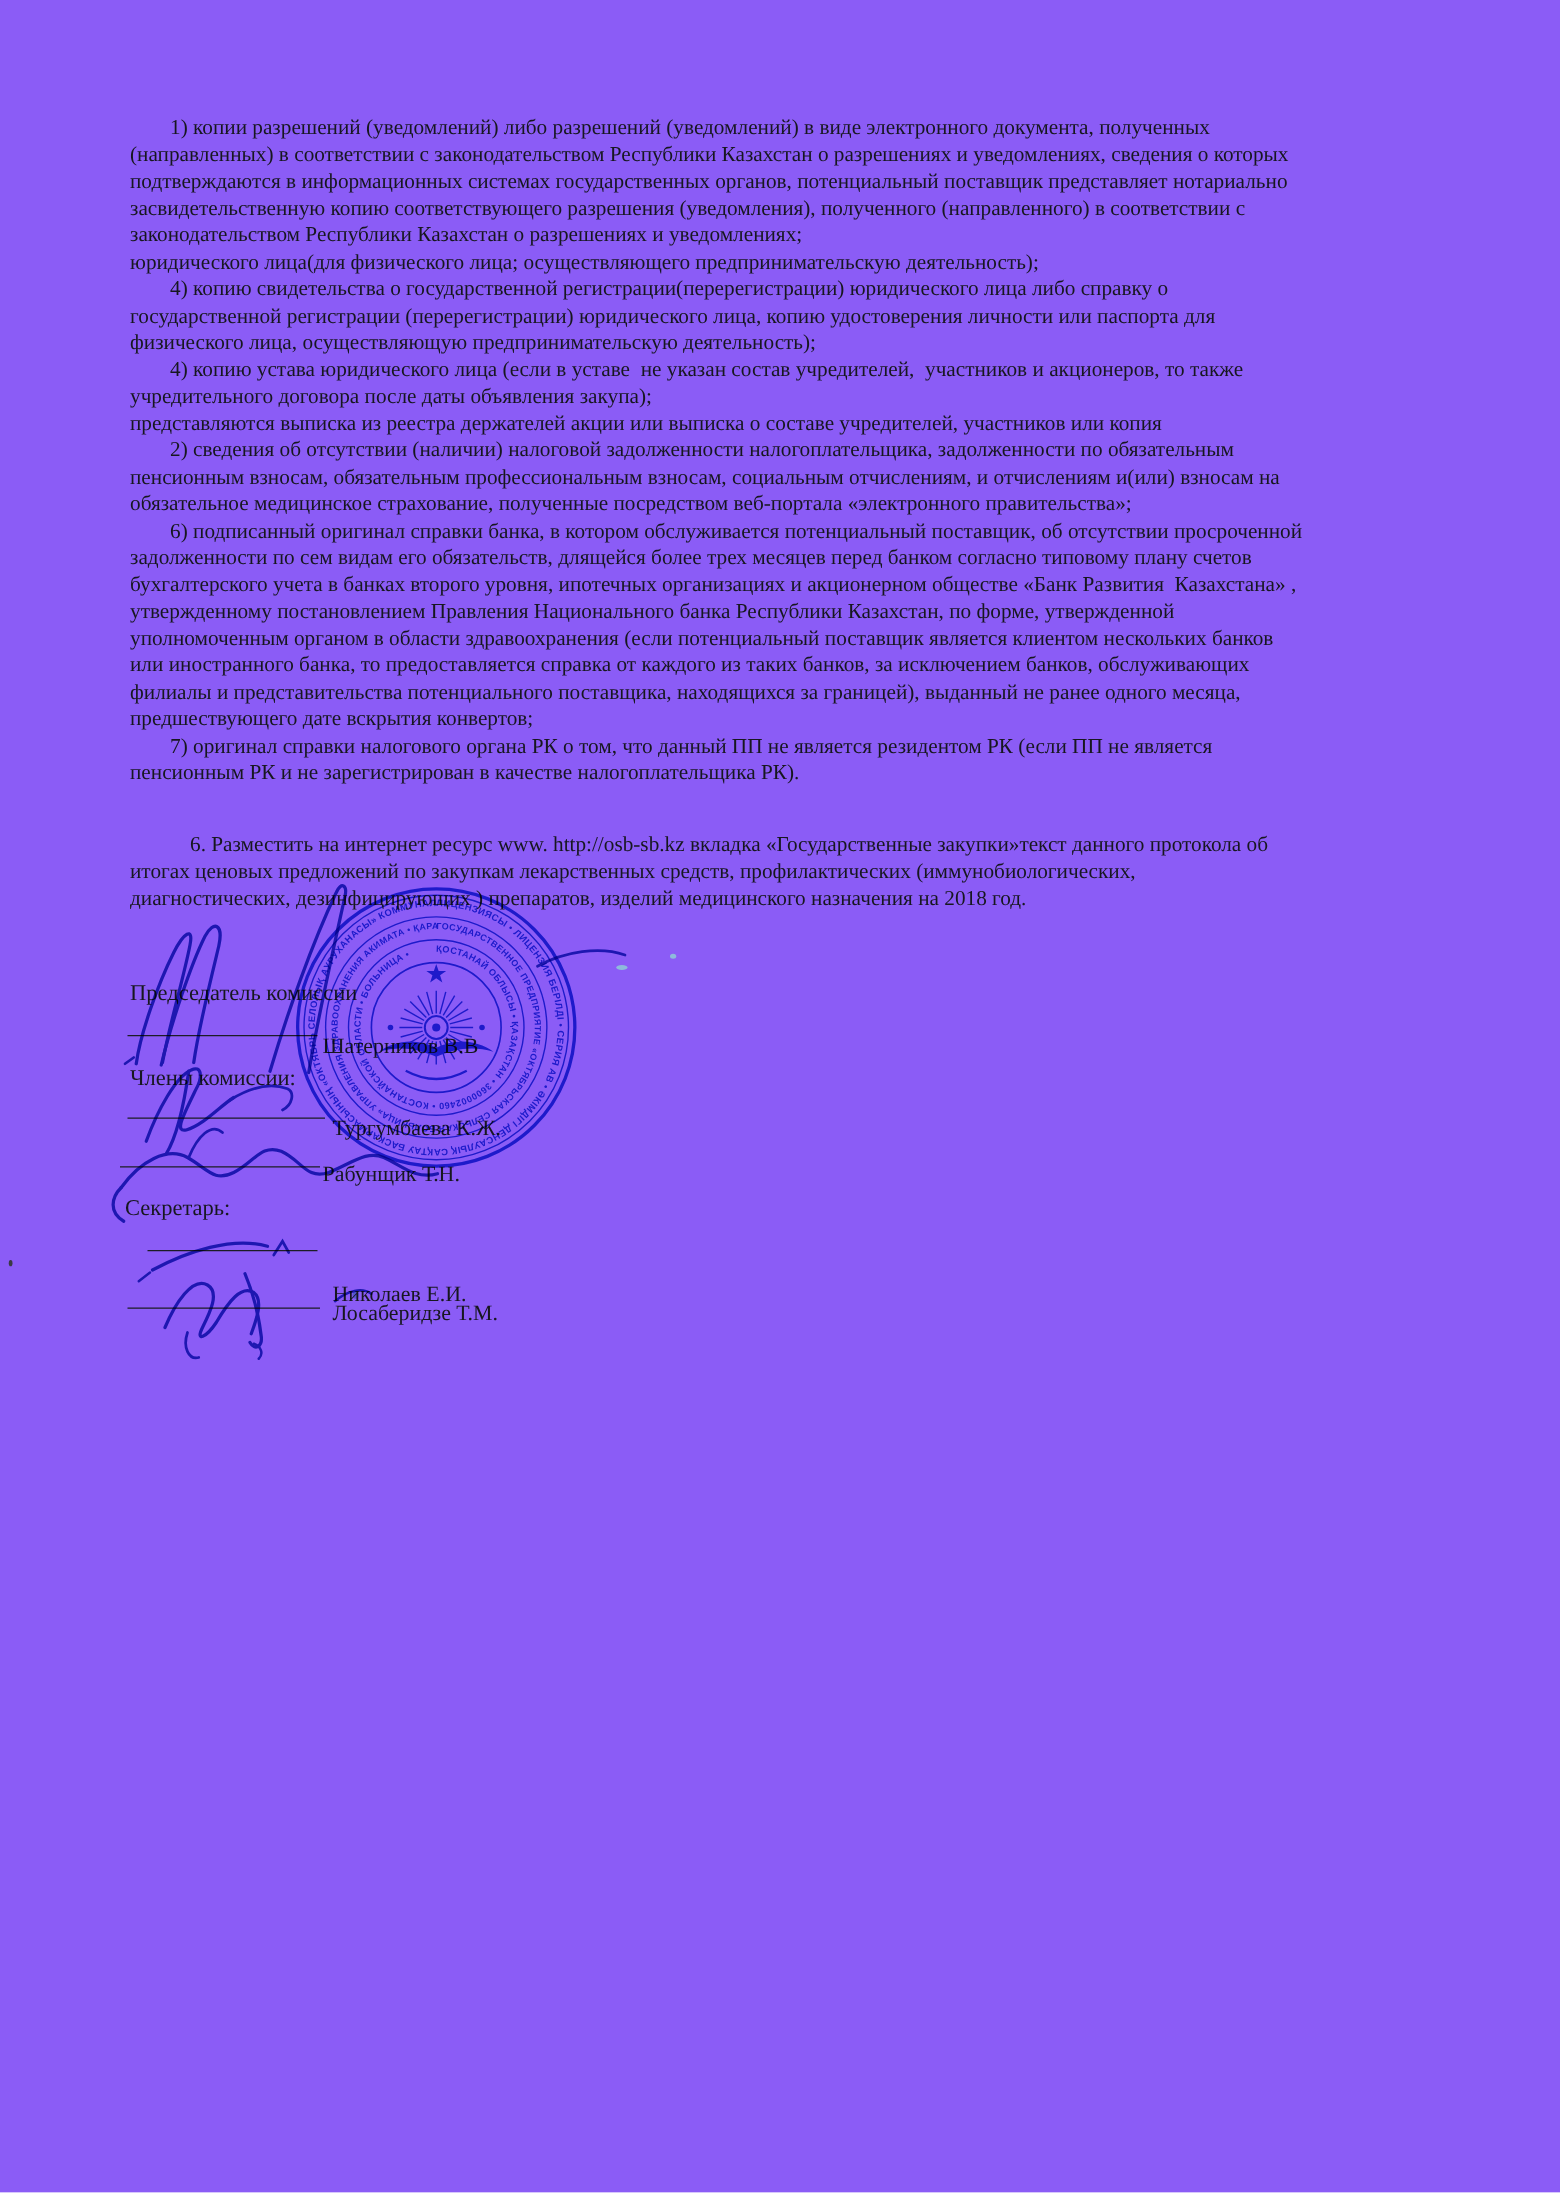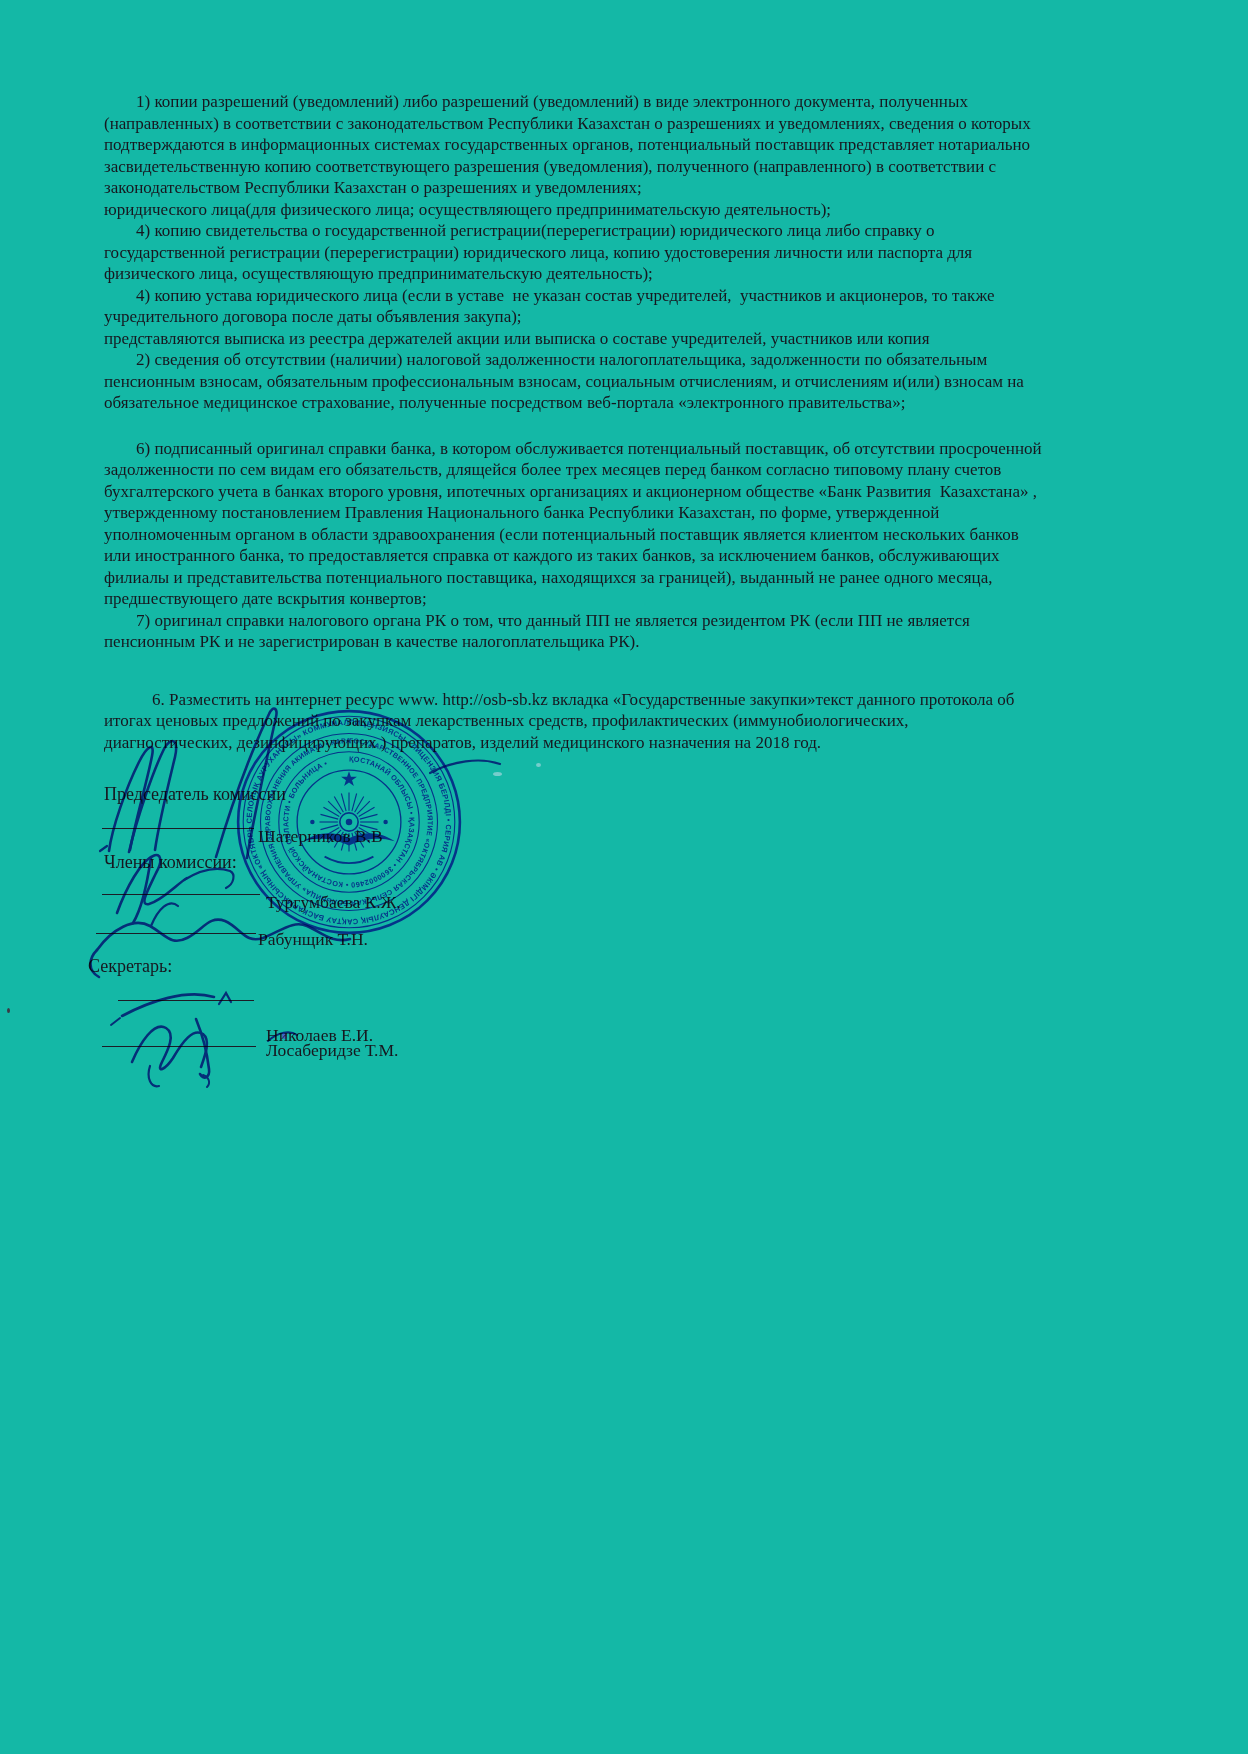--- a/index.html
+++ b/index.html
@@ -1,19 +1,19 @@
 <!DOCTYPE html>
 <html><head>
 <meta charset="utf-8">
 <style>
   html,body{margin:0;padding:0;background:#ffffff;}
   .page{
     position:relative;
     width:1248px;height:1754px;
-    background:#14b8a6;
+    background:#8b5cf6;
     overflow:hidden;
     font-family:"Liberation Serif","DejaVu Serif",serif;
     color:#17171f;
   }
   .body-text{
     position:absolute;left:104px;top:91px;width:1052px;
     font-size:17px;line-height:21.5px;
   }
   .paragraph{margin:0;}
   .paragraph.space-before{margin-top:36px;}
@@ -55,21 +55,21 @@
         <div class="text-line" style="text-indent: 32px;">4) копию устава юридического лица (если в уставе  не указан состав учредителей,  участников и акционеров, то также</div>
         <div class="text-line">учредительного договора после даты объявления закупа);</div>
         <div class="text-line">представляются выписка из реестра держателей акции или выписка о составе учредителей, участников или копия</div>
       </div>
       <div class="paragraph">
         <div class="text-line" style="text-indent: 32px;">2) сведения об отсутствии (наличии) налоговой задолженности налогоплательщика, задолженности по обязательным</div>
         <div class="text-line">пенсионным взносам, обязательным профессиональным взносам, социальным отчислениям, и отчислениям и(или) взносам на</div>
         <div class="text-line">обязательное медицинское страхование, полученные посредством веб-портала «электронного правительства»;</div>
       </div>
       <div class="paragraph">
-        <div class="text-line" style="text-indent: 32px; margin-top: 24px;">6) подписанный оригинал справки банка, в котором обслуживается потенциальный поставщик, об отсутствии просроченной</div>
+        <div class="text-line" style="text-indent: 32px;">6) подписанный оригинал справки банка, в котором обслуживается потенциальный поставщик, об отсутствии просроченной</div>
         <div class="text-line">задолженности по сем видам его обязательств, длящейся более трех месяцев перед банком согласно типовому плану счетов</div>
         <div class="text-line">бухгалтерского учета в банках второго уровня, ипотечных организациях и акционерном обществе «Банк Развития  Казахстана» ,</div>
         <div class="text-line">утвержденному постановлением Правления Национального банка Республики Казахстан, по форме, утвержденной</div>
         <div class="text-line">уполномоченным органом в области здравоохранения (если потенциальный поставщик является клиентом нескольких банков</div>
         <div class="text-line">или иностранного банка, то предоставляется справка от каждого из таких банков, за исключением банков, обслуживающих</div>
         <div class="text-line">филиалы и представительства потенциального поставщика, находящихся за границей), выданный не ранее одного месяца,</div>
         <div class="text-line">предшествующего дате вскрытия конвертов;</div>
       </div>
       <div class="paragraph">
         <div class="text-line" style="text-indent: 32px;">7) оригинал справки налогового органа РК о том, что данный ПП не является резидентом РК (если ПП не является</div>
@@ -86,21 +86,21 @@
   <div class="sig-line" style="left:102px;top:828px;width:152px;"></div>
   <div class="sig-name" style="left:258px;top:826px;">Шатерников В.В</div>
 
   <div class="sig-label" style="left:104px;top:852px;">Члены комиссии:</div>
   <div class="sig-line" style="left:102px;top:894px;width:158px;"></div>
   <div class="sig-name" style="left:266px;top:892px;">Тургумбаева К.Ж.</div>
 
   <div class="sig-line" style="left:96px;top:933px;width:160px;"></div>
   <div class="sig-name" style="left:258px;top:929px;">Рабунщик Т.Н.</div>
 
-  <div class="sig-label" style="left:88px;top:956px;text-align:right;">Секретарь:</div>
+  <div class="sig-label" style="left:100px;top:956px;text-align:right;">Секретарь:</div>
   <div class="sig-line" style="left:118px;top:1000px;width:136px;"></div>
   <div class="sig-name" style="left:266px;top:1025px;">Николаев Е.И.</div>
 
   <div class="sig-line" style="left:102px;top:1046px;width:154px;"></div>
   <div class="sig-name" style="left:266px;top:1040px;">Лосаберидзе Т.М.</div>
 
   <svg class="stamp-svg" viewBox="0 0 232 232">
     <g fill="none" stroke="#2438cf">
       <circle cx="116" cy="116" r="109" stroke-width="2.6"></circle>
       <circle cx="116" cy="116" r="104" stroke-width="1.1"></circle>

